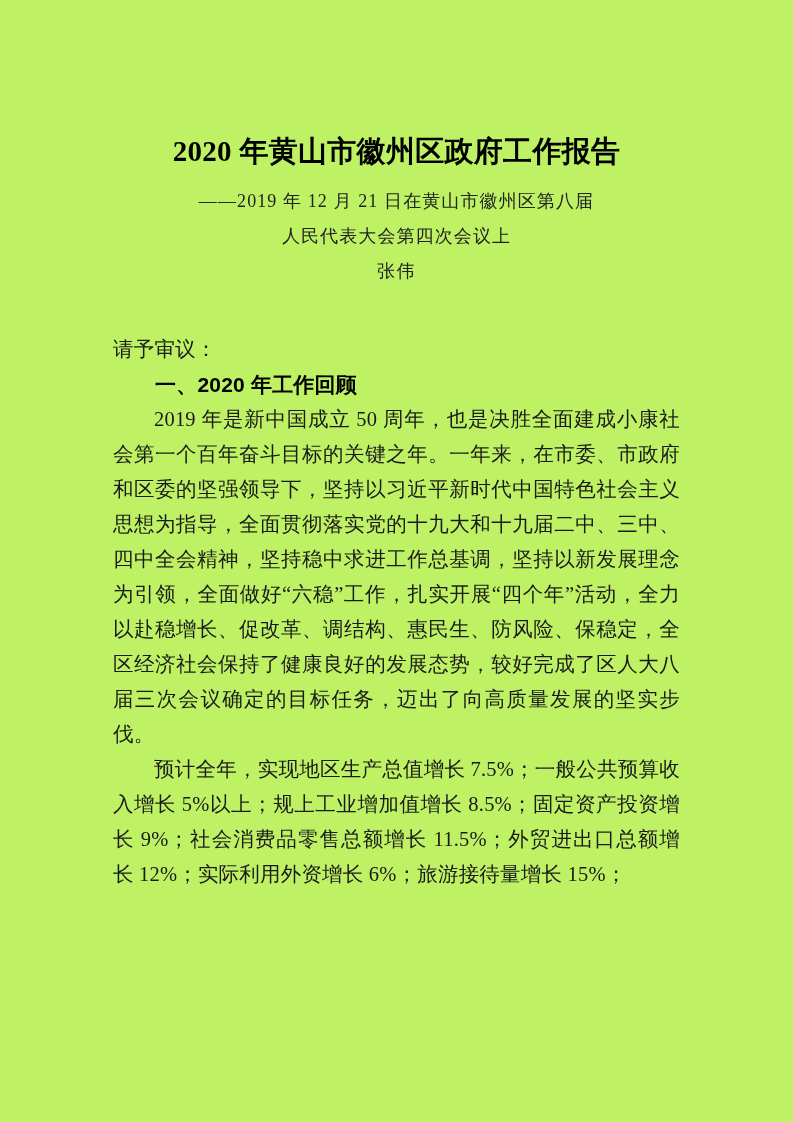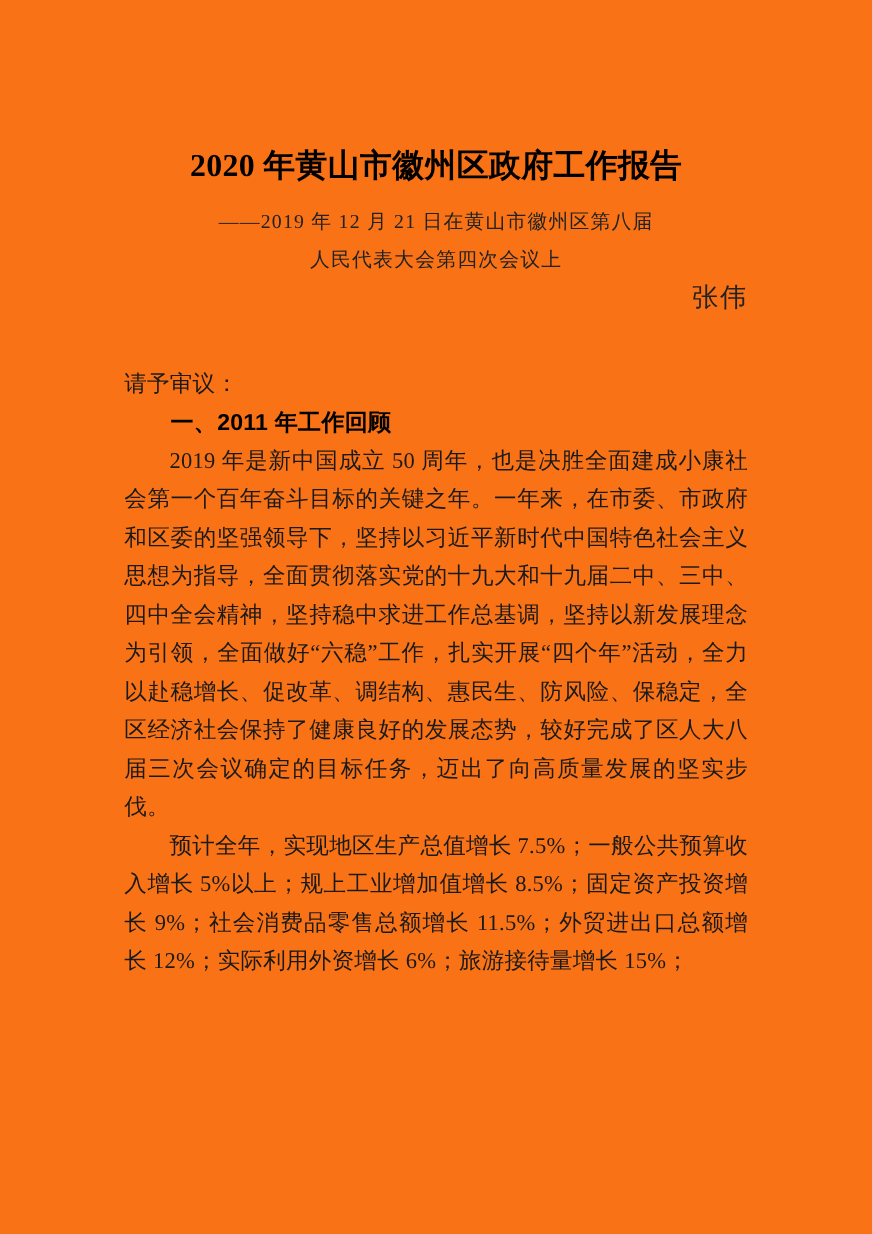--- a/index.html
+++ b/index.html
@@ -5,21 +5,21 @@
   html, body {
     margin: 0;
     padding: 0;
     background: #ffffff;
   }
 
   .page {
     position: relative;
     width: 793px;
     height: 1122px;
-    background: #f97316;
+    background: #bef264;
     overflow: hidden;
     box-sizing: border-box;
   }
 
   .content {
     position: absolute;
     left: 113px;
     top: 0;
     width: 567px;
   }
@@ -47,24 +47,24 @@
     line-height: 35px;
     color: #222222;
     text-align: center;
     letter-spacing: 1.1px;
   }
 
   .doc-author {
     margin: 0;
     padding: 0;
     font-family: "Liberation Serif", "DejaVu Serif", serif;
-    font-size: 24px;
+    font-size: 18px;
     line-height: 35px;
     color: #222222;
-    text-align: right;
+    text-align: center;
     letter-spacing: 1.5px;
   }
 
   
 
   .body-text {
     margin: 0;
     padding: 0;
     font-family: "Liberation Serif", "DejaVu Serif", serif;
     font-size: 20.5px;
@@ -116,20 +116,20 @@
 
     <p class="doc-subtitle">人民代表大会第四次会议上</p>
 
     <p class="doc-author">张伟</p>
 
     <div class="sp-after-author"></div>
 
     <p class="body-text salutation">请予审议：</p>
 
 
-    <h2 class="section-heading">一、2011 年工作回顾</h2>
+    <h2 class="section-heading">一、2020 年工作回顾</h2>
 
     <p class="body-text indent2">2019 年是新中国成立 50 周年，也是决胜全面建成小康社会第一个百年奋斗目标的关键之年。一年来，在市委、市政府和区委的坚强领导下，坚持以习近平新时代中国特色社会主义思想为指导，全面贯彻落实党的十九大和十九届二中、三中、四中全会精神，坚持稳中求进工作总基调，坚持以新发展理念为引领，全面做好“六稳”工作，扎实开展“四个年”活动，全力以赴稳增长、促改革、调结构、惠民生、防风险、保稳定，全区经济社会保持了健康良好的发展态势，较好完成了区人大八届三次会议确定的目标任务，迈出了向高质量发展的坚实步伐。</p>
 
     <p class="body-text indent2">预计全年，实现地区生产总值增长 7.5%；一般公共预算收入增长 5%以上；规上工业增加值增长 8.5%；固定资产投资增长 9%；社会消费品零售总额增长 11.5%；外贸进出口总额增长 12%；实际利用外资增长 6%；旅游接待量增长 15%；</p>
 
   </div>
 </div>
 
 </body></html>

